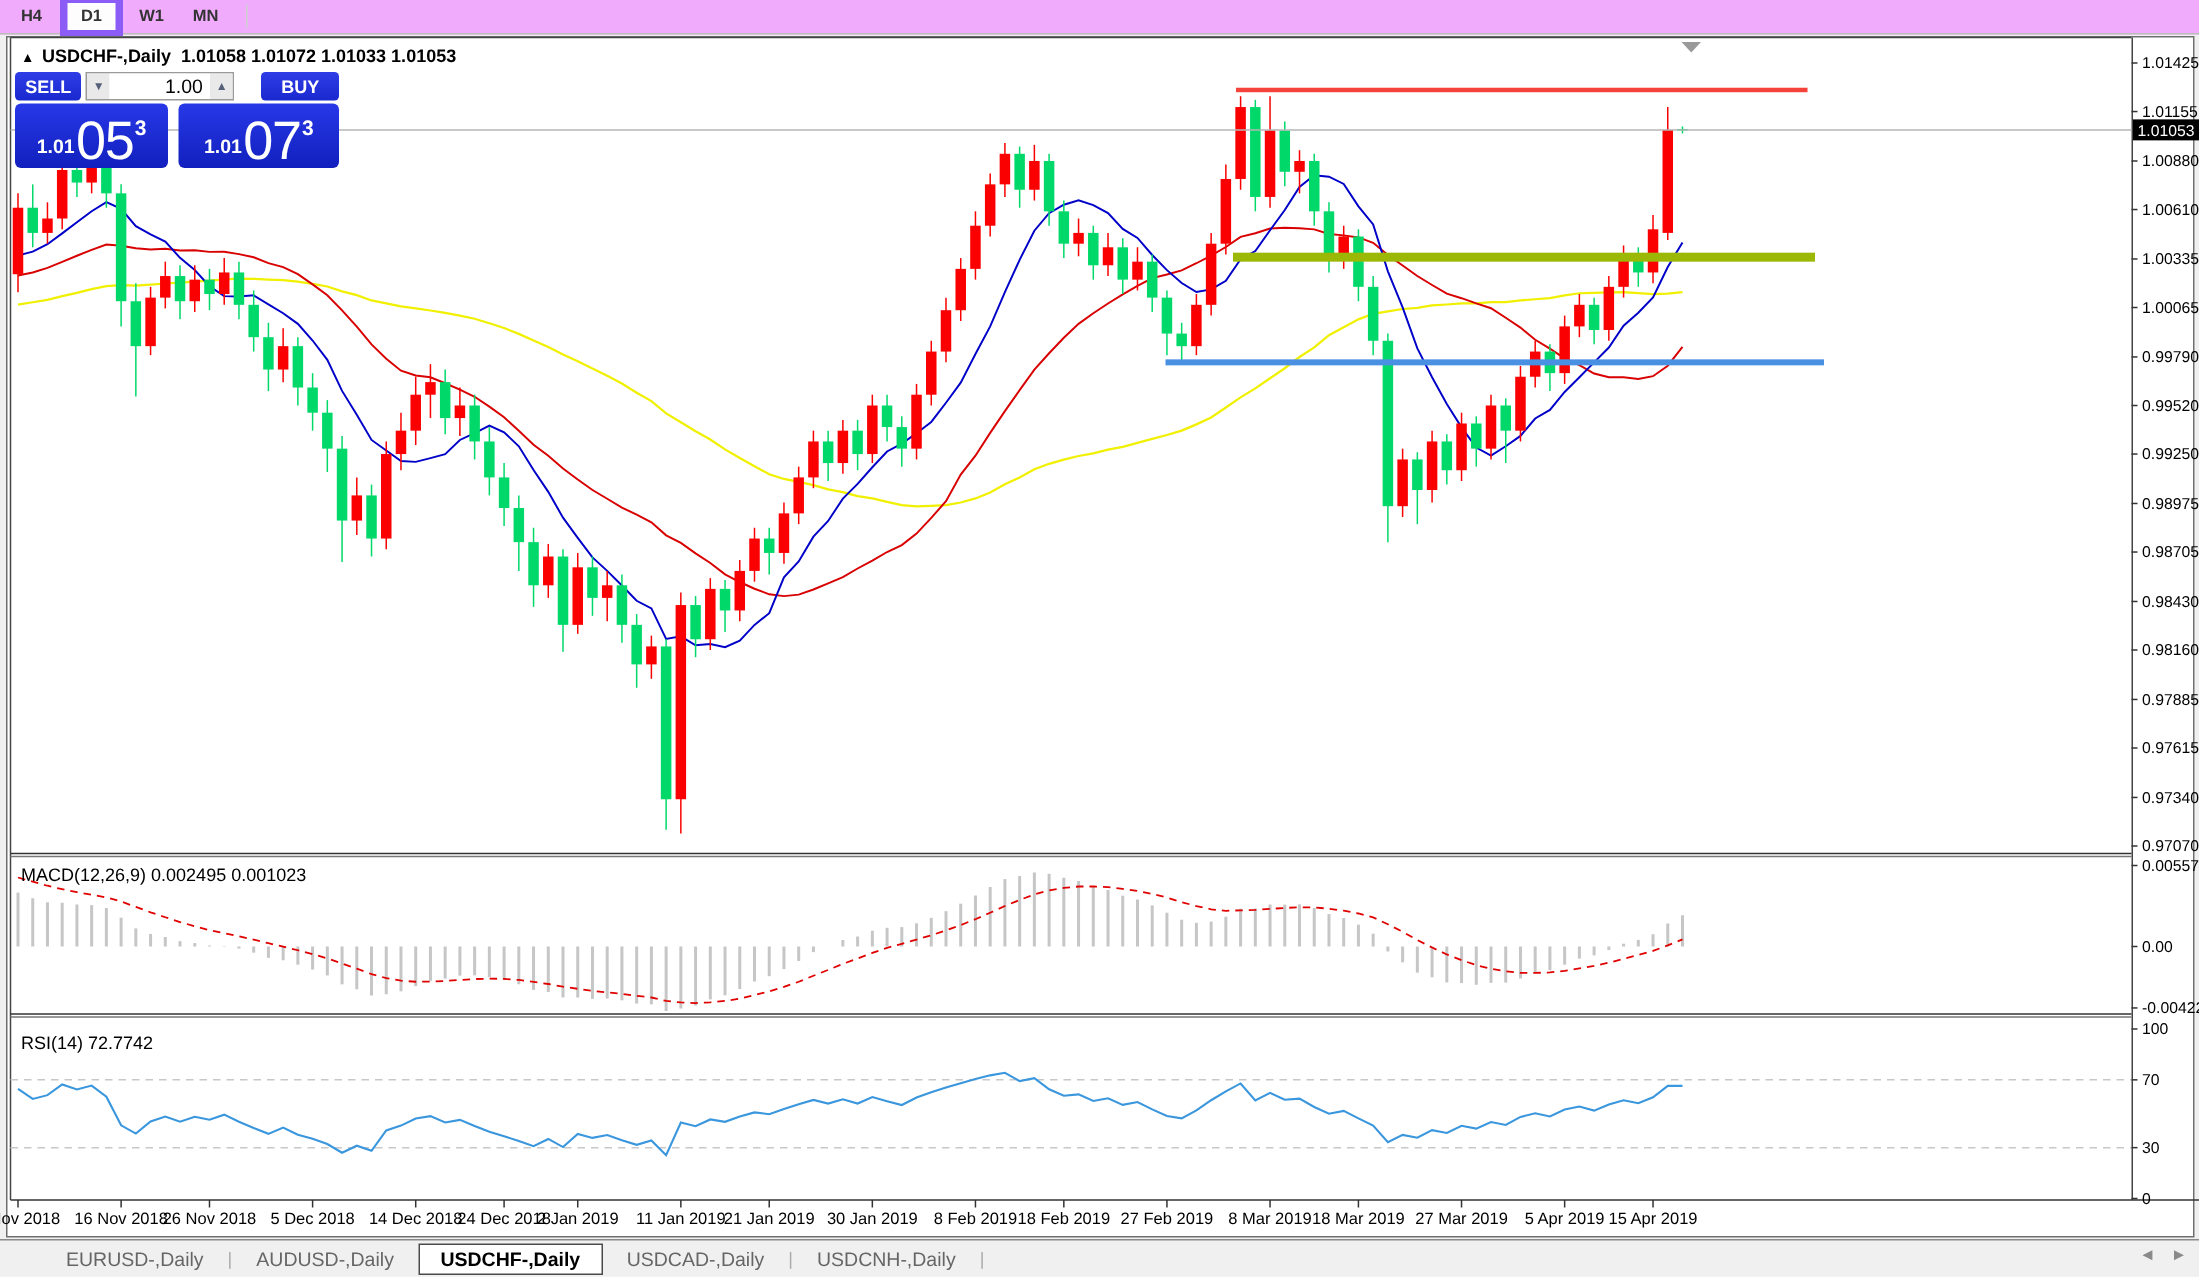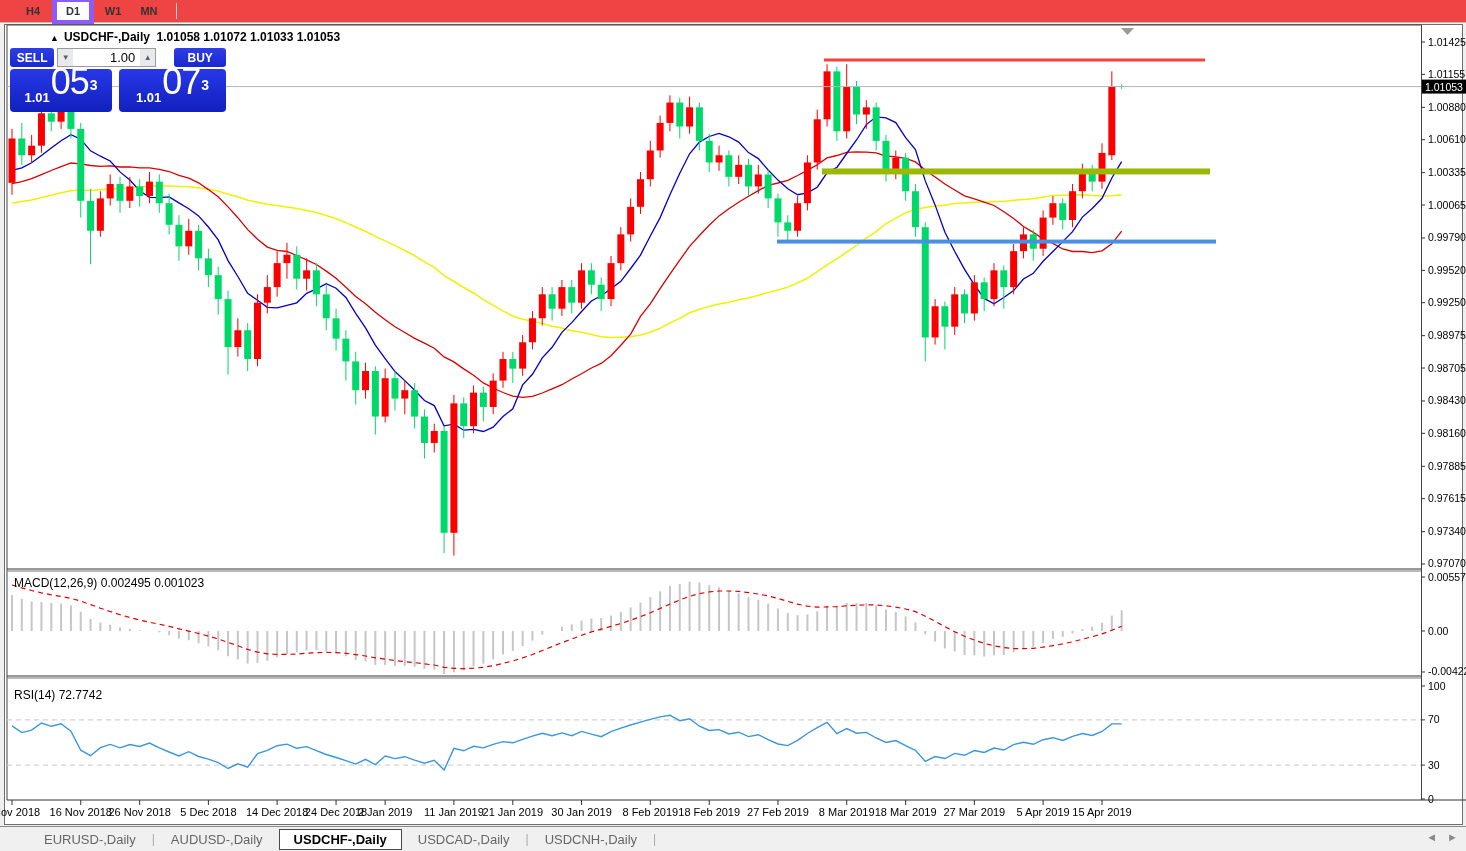--- a/index.html
+++ b/index.html
@@ -1,53 +1,53 @@
 <!DOCTYPE html>
 <html><head>
 <meta charset="utf-8">
 <style>
   html,body{margin:0;padding:0;background:#f0f0f0;width:1466px;height:851px;overflow:hidden;
     font-family:"Liberation Sans",sans-serif;-webkit-font-smoothing:antialiased;}
   #stage{position:relative;width:1466px;height:851px;}
 
   
-  .toolbar{position:absolute;left:0;top:0;width:1466px;height:23px;background:#ef4444;
-    border-bottom:1px solid #bdbdbd;display:flex;align-items:center;padding-left:16px;box-sizing:border-box;gap:2px;}
+  .toolbar{position:absolute;left:0;top:0;width:1466px;height:23px;background:#f0abfc;
+    border-bottom:1px solid #bdbdbd;display:flex;align-items:center;padding-left:4px;box-sizing:border-box;gap:2px;}
   .tf-btn{min-width:26px;height:18px;display:flex;align-items:center;justify-content:center;
     font-size:11px;font-weight:bold;color:#333;border:1px solid transparent;padding:0 3px;cursor:default;}
   .tf-btn.active{background:#fdfdfd;border:5px solid #8b5cf6;}
   .tb-sep{width:1px;height:16px;background:#cfcfcf;margin-left:8px;}
 
   
   .chart-window{position:absolute;left:4px;top:24px;width:1459px;height:801px;background:#ffffff;
     border:1px solid #6e6e6e;box-sizing:border-box;}
   #chart-svg{position:absolute;left:0;top:0;width:1466px;height:851px;z-index:1;}
 
-  .ohlc-line{position:absolute;left:14px;top:30px;z-index:4;font-size:12px;font-weight:600;color:#000;white-space:nowrap;margin-left:36px;}
+  .ohlc-line{position:absolute;left:14px;top:30px;z-index:4;font-size:12px;font-weight:600;color:#000;white-space:nowrap;}
   .ohlc-line .arrow{font-size:9px;margin-right:5px;}
   .ind-label{position:absolute;z-index:4;font-size:12px;color:#000;white-space:nowrap;}
 
   
   .trade-panel{position:absolute;left:10px;top:48px;z-index:5;width:216px;}
   .tp-row1{display:flex;height:19px;align-items:stretch;}
   .tp-btn{background:linear-gradient(#2e3de6,#1a28cf);color:#fff;font-size:12px;font-weight:bold;
     display:flex;align-items:center;justify-content:center;border-radius:3px;cursor:pointer;}
   .tp-sell-btn{width:48px;}
   .tp-buy-btn{width:56px;margin-left:18px;}
   .tp-stepper{display:flex;width:103px;margin-left:3px;border:1px solid #9a9a9a;background:#fff;box-sizing:border-box;}
   .tp-arrow{width:15px;background:#e9e9e9;color:#56617a;font-size:8px;display:flex;align-items:center;justify-content:center;cursor:pointer;}
   .tp-vol{flex:1;border:none;outline:none;font-size:13px;text-align:right;padding-right:5px;width:60px;
     font-family:"Liberation Sans",sans-serif;color:#000;}
   .tp-row2{display:flex;margin-top:2px;}
   .tp-price{height:43px;background:linear-gradient(#2838e8,#1120bd);border-radius:4px;color:#fff;
     display:flex;align-items:flex-end;justify-content:center;padding-bottom:3px;box-sizing:border-box;cursor:pointer;}
   .tp-price-sell{width:102px;}
   .tp-price-buy{width:107px;margin-left:7px;}
   .tp-small{font-size:13px;font-weight:bold;margin-bottom:4px;}
-  .tp-big{font-size:36px;font-weight:400;line-height:30px;letter-spacing:-1px;margin:12px 1px;}
+  .tp-big{font-size:36px;font-weight:400;line-height:30px;letter-spacing:-1px;margin:0 1px;}
   .tp-sup{font-size:14px;font-weight:bold;margin-bottom:16px;}
 
   
   .tabbar{position:absolute;left:0;top:826px;width:1466px;height:25px;background:#f0f0f0;
     border-top:1px solid #8a8a8a;display:flex;align-items:center;padding-left:28px;box-sizing:border-box;z-index:6;}
   .tab{font-size:13px;color:#666;padding:2px 16px;white-space:nowrap;cursor:pointer;}
   .tab.active{background:#fff;border:1px solid #4a4a4a;color:#000;font-weight:600;padding:2px 14px;}
   .tab-sep{color:#aaa;font-size:12px;}
   .tab-arrows{position:absolute;right:8px;top:4px;color:#8a8a8a;font-size:11px;display:flex;gap:10px;}
   .tab-arrow{cursor:pointer;}

